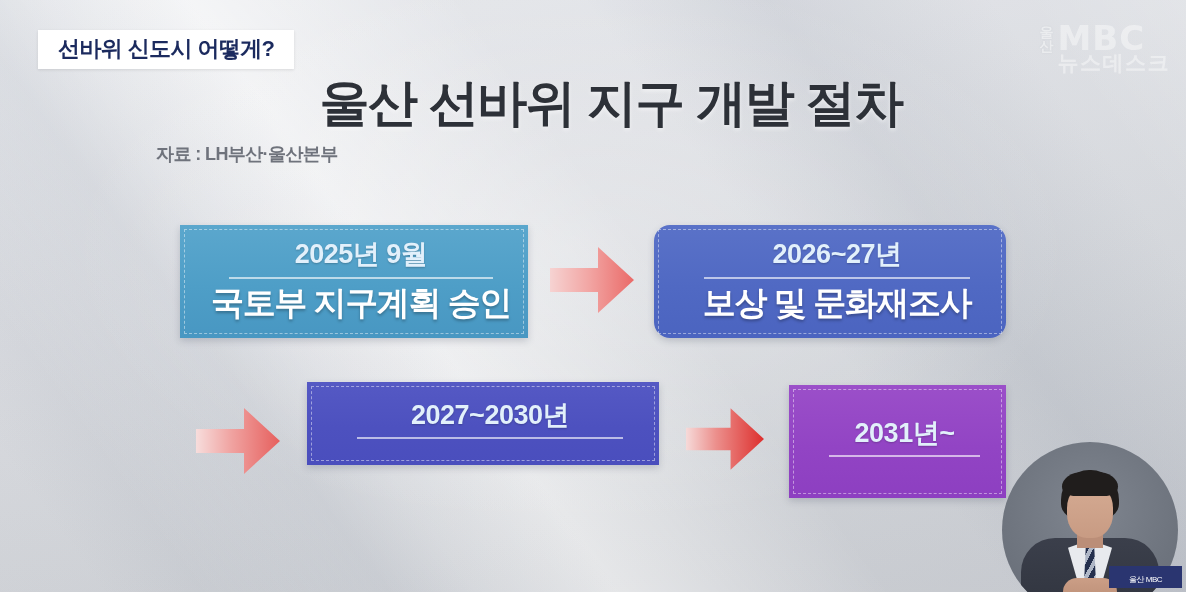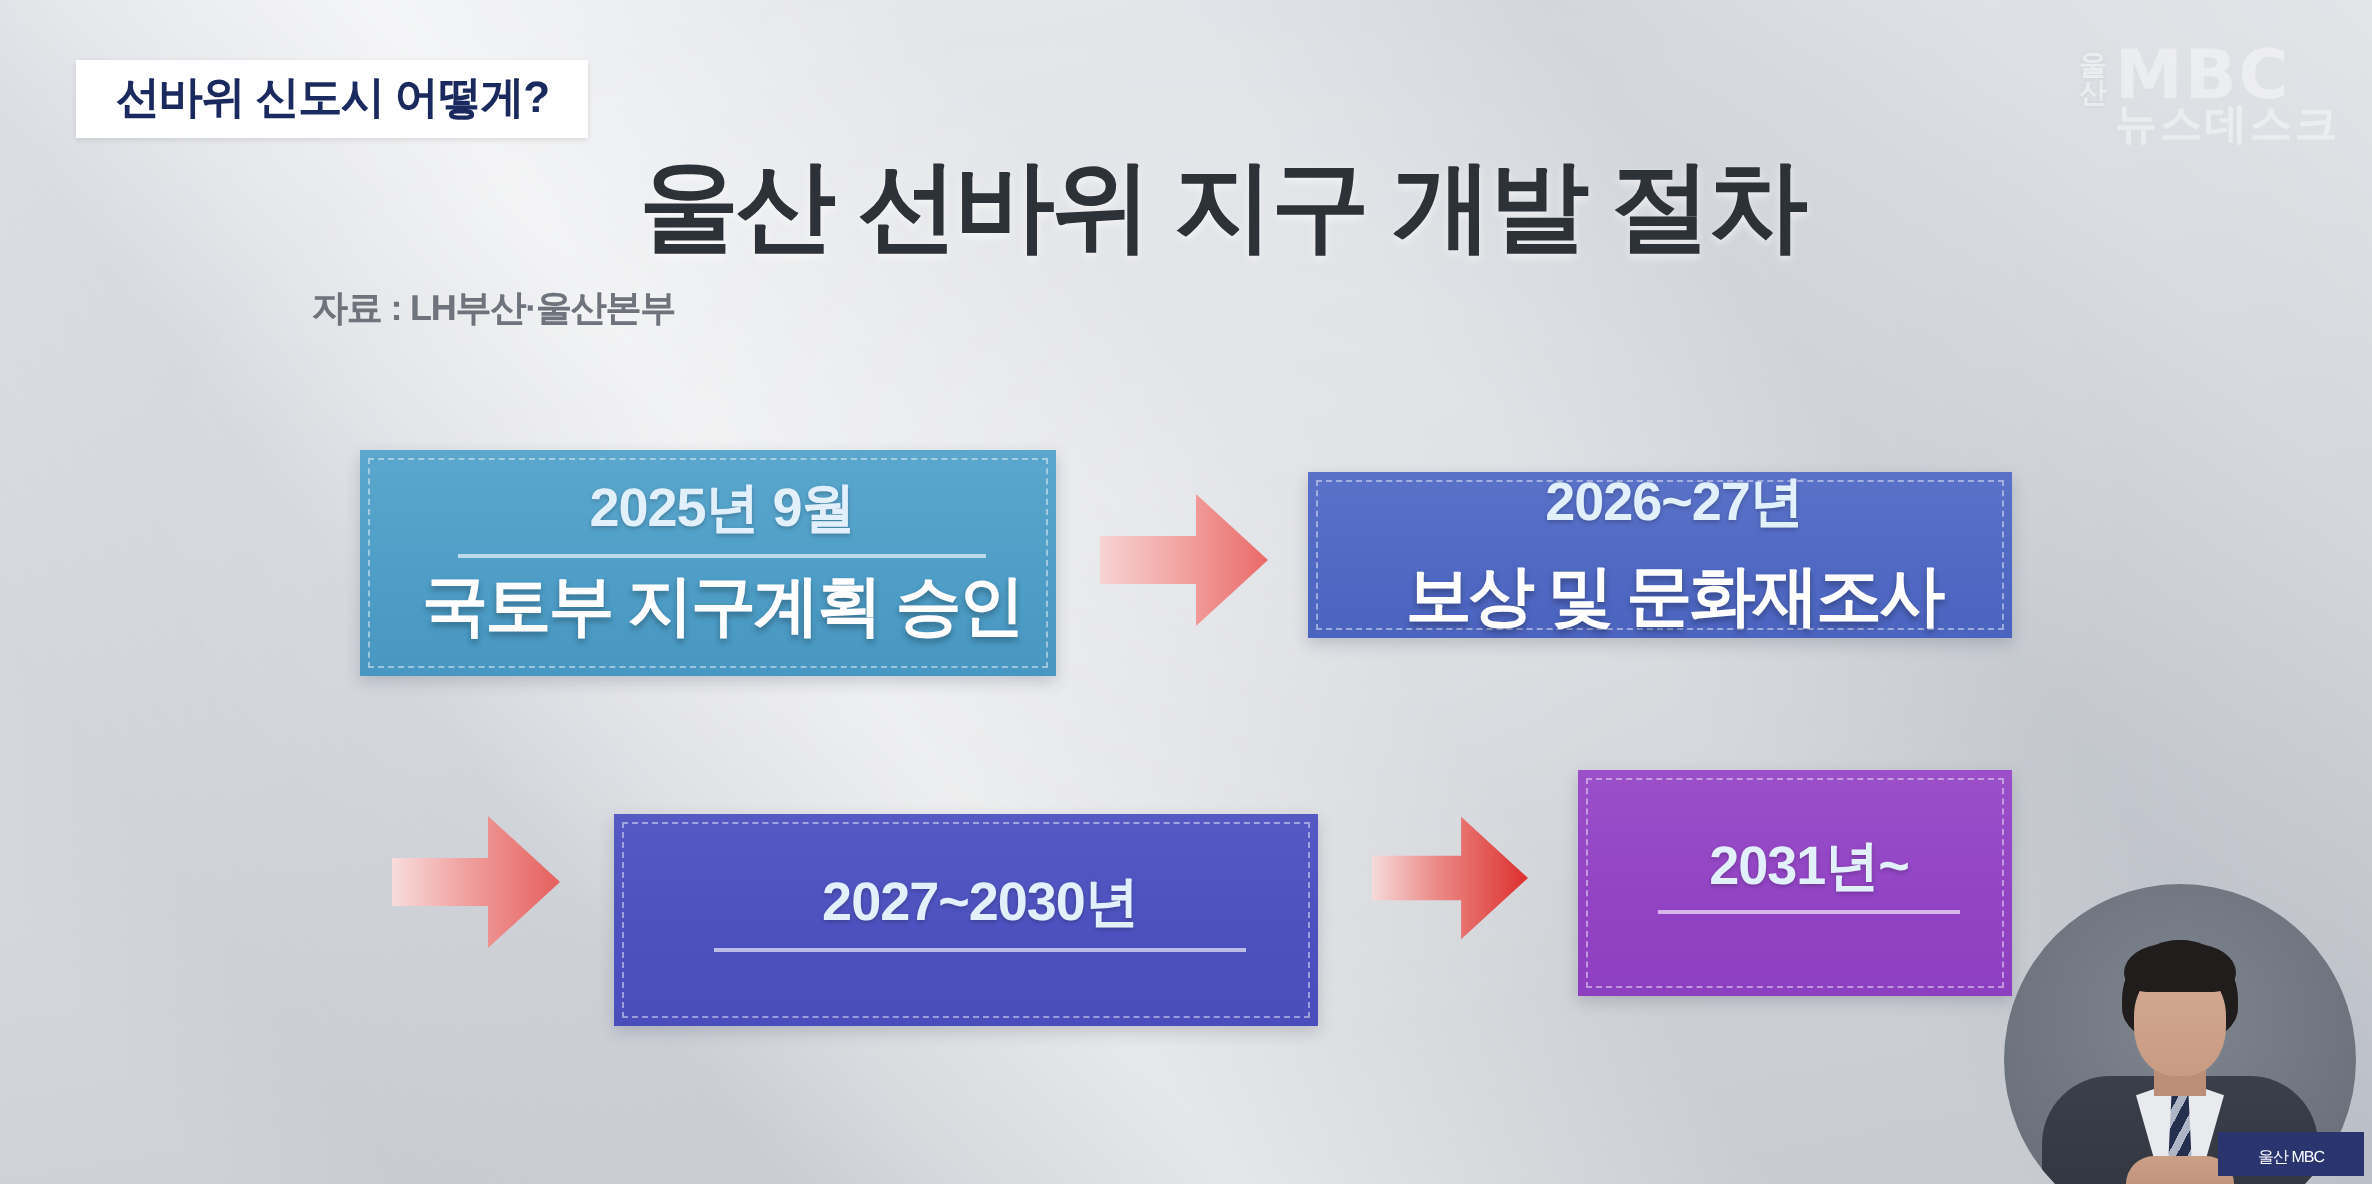--- a/index.html
+++ b/index.html
@@ -200,25 +200,26 @@
     position: relative;
     z-index: 2;
   }
 
   
   #box-1 {
     left: 180px; top: 225px; width: 348px; height: 113px;
     background: linear-gradient(180deg, #5ba7cd 0%, #4e9ec7 55%, #4897c2 100%);
   }
   #box-2 {
-    left: 654px; top: 236px; width: 352px; height: 83px;
+    left: 654px; top: 225px; width: 352px; height: 113px;
     background: linear-gradient(180deg, #5a72c8 0%, #5069c3 55%, #4b64c0 100%);
+    border-radius: 16px;
   }
   #box-3 {
-    left: 307px; top: 407px; width: 352px; height: 106px;
+    left: 307px; top: 382px; width: 352px; height: 83px;
     background: linear-gradient(180deg, #5559c4 0%, #4d51bf 55%, #4a4ebd 100%);
   }
   #box-4 {
     left: 789px; top: 385px; width: 217px; height: 113px;
     background: linear-gradient(180deg, #9b4fc9 0%, #9244c4 55%, #8d3fc1 100%);
   }
 
   
   .arrow {
     position: absolute;

